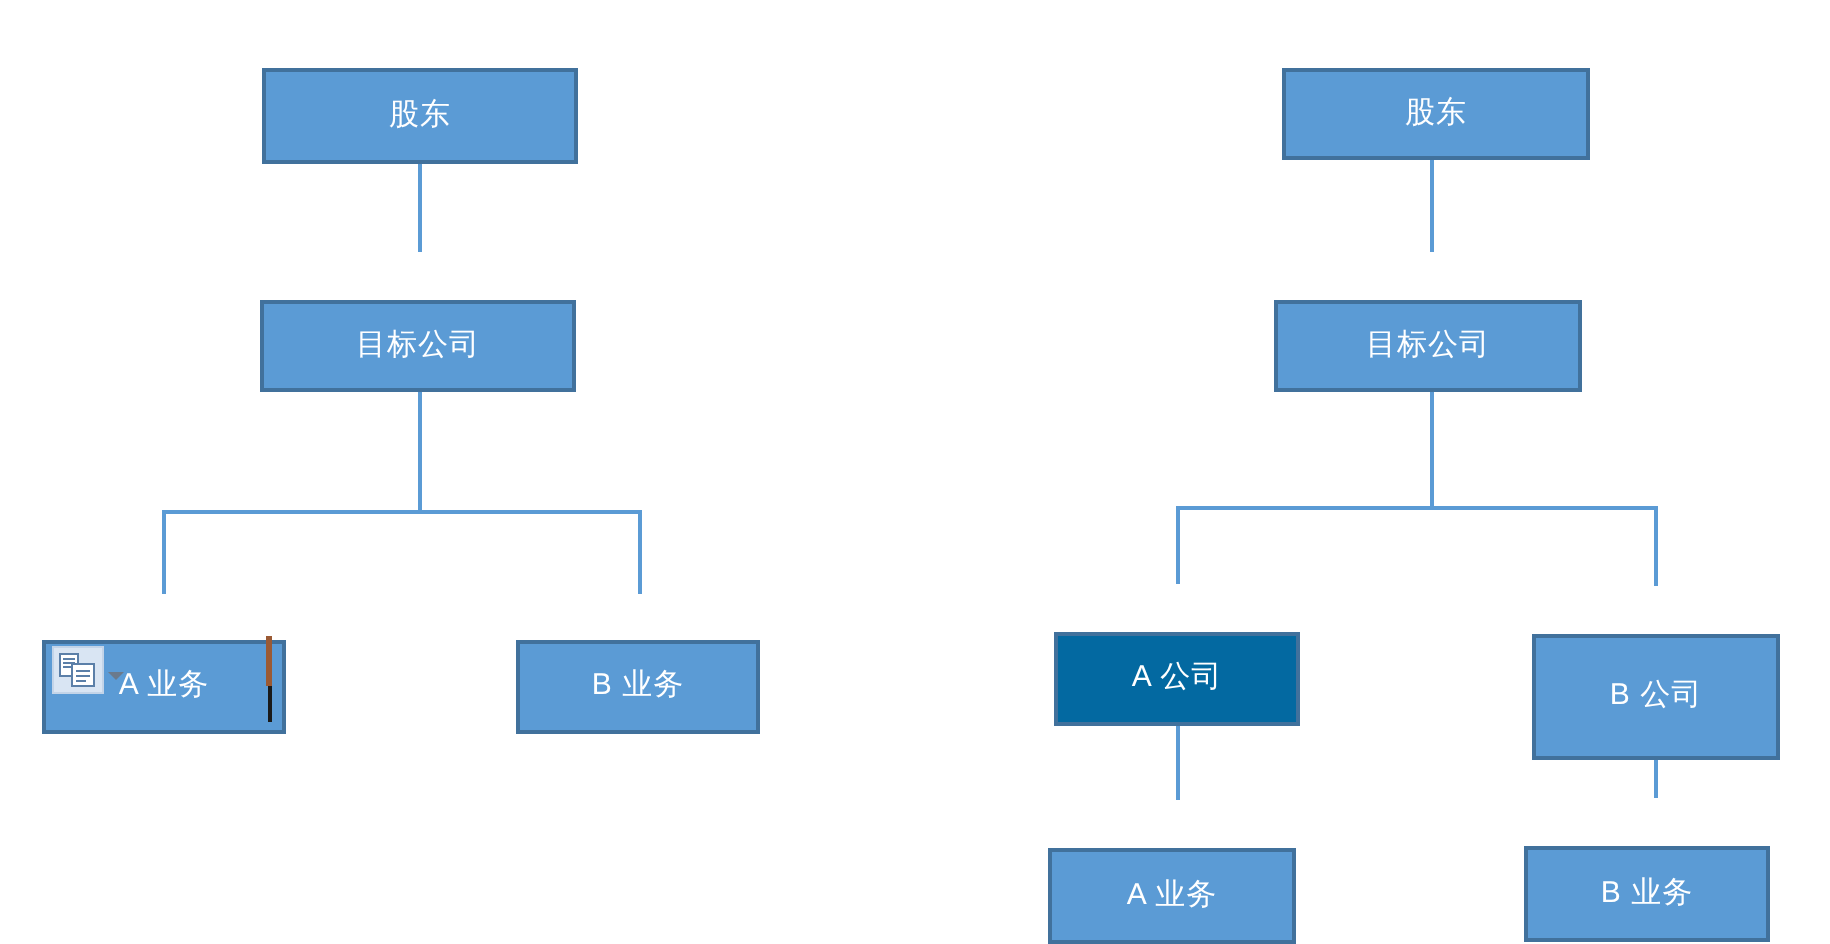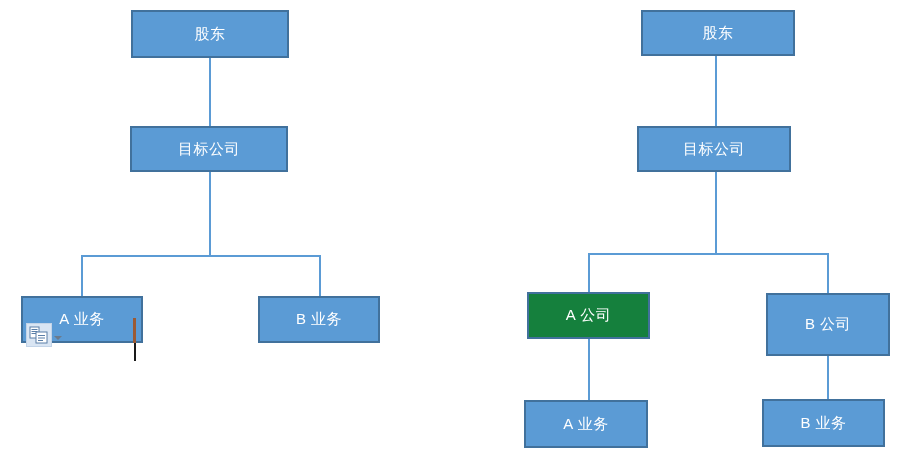--- a/index.html
+++ b/index.html
@@ -28,20 +28,21 @@
     color: #ffffff;
     font-size: 15px;
     letter-spacing: 0.5px;
     display: flex;
     align-items: center;
     justify-content: center;
     text-align: center;
     line-height: 1.1;
     white-space: nowrap;
     user-select: none;
+    margin-top: 24px;
   }
   .conn {
     position: absolute;
     background: #5B9BD5;
   }
   .conn-v { width: 2px; }
   .conn-h { height: 2px; }
 
   
   .paste-badge {
@@ -106,21 +107,21 @@
       <div class="conn conn-v" style="left: 588px; top: 253px; background: rgb(91, 155, 213); height: 39px;"></div>
       <div class="conn conn-v" style="left: 827px; top: 253px; background: rgb(91, 155, 213); height: 40px;"></div>
       <div class="conn conn-v" style="left: 588px; top: 339px; background: rgb(91, 155, 213); height: 61px;"></div>
       <div class="conn conn-v" style="left: 827px; top: 340px; background: rgb(91, 155, 213); height: 59px;"></div>
       <div class="node" style="left: 641px; top: 10px; width: 154px; height: 46px; background: rgb(91, 155, 213); border-color: rgb(65, 113, 156); color: rgb(255, 255, 255);">
         <span>股东</span>
       </div>
       <div class="node" style="left: 637px; top: 126px; width: 154px; height: 46px; background: rgb(91, 155, 213); border-color: rgb(65, 113, 156); color: rgb(255, 255, 255);">
         <span>目标公司</span>
       </div>
-      <div class="node" style="left: 527px; top: 292px; width: 123px; height: 47px; background: #15803d; border-color: rgb(65, 113, 156); color: rgb(255, 255, 255);">
+      <div class="node" style="left: 527px; top: 292px; width: 123px; height: 47px; background: #0369a1; border-color: rgb(65, 113, 156); color: rgb(255, 255, 255);">
         <span>A 公司</span>
       </div>
       <div class="node" style="left: 766px; top: 293px; width: 124px; height: 63px; background: rgb(91, 155, 213); border-color: rgb(65, 113, 156); color: rgb(255, 255, 255);">
         <span>B 公司</span>
       </div>
       <div class="node" style="left: 524px; top: 400px; width: 124px; height: 48px; background: rgb(91, 155, 213); border-color: rgb(65, 113, 156); color: rgb(255, 255, 255);">
         <span>A 业务</span>
       </div>
       <div class="node" style="left: 762px; top: 399px; width: 123px; height: 48px; background: rgb(91, 155, 213); border-color: rgb(65, 113, 156); color: rgb(255, 255, 255);">
         <span>B 业务</span>

